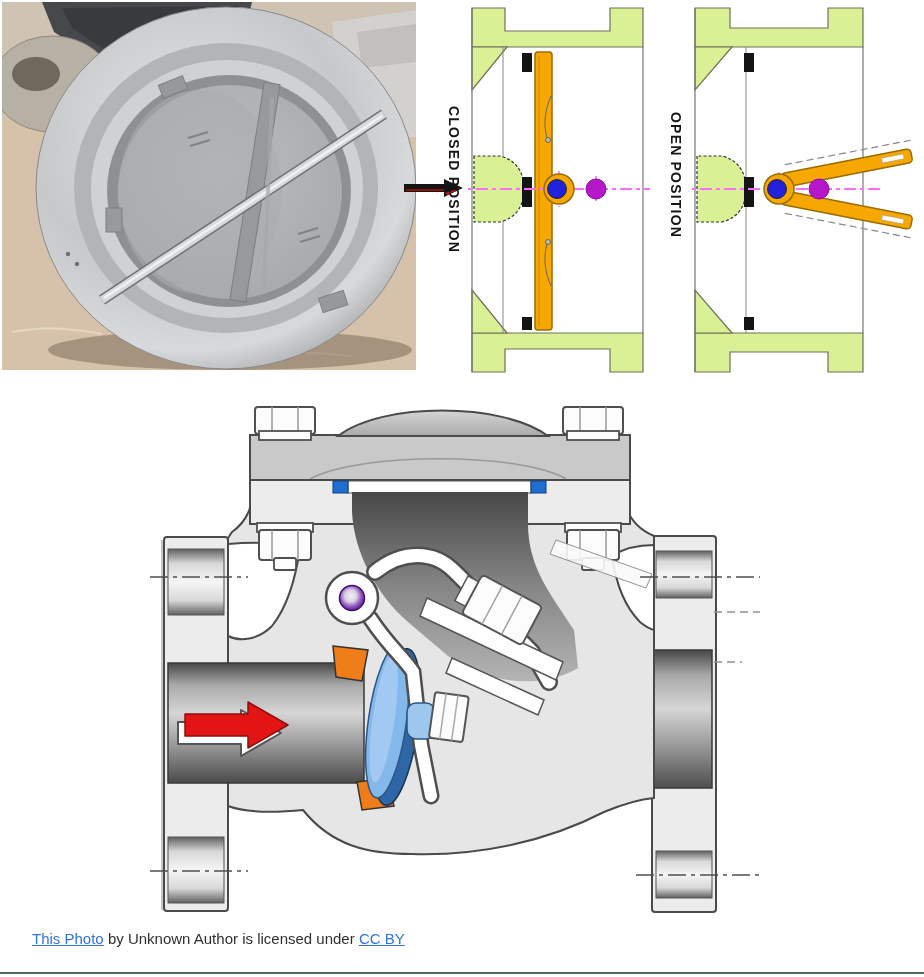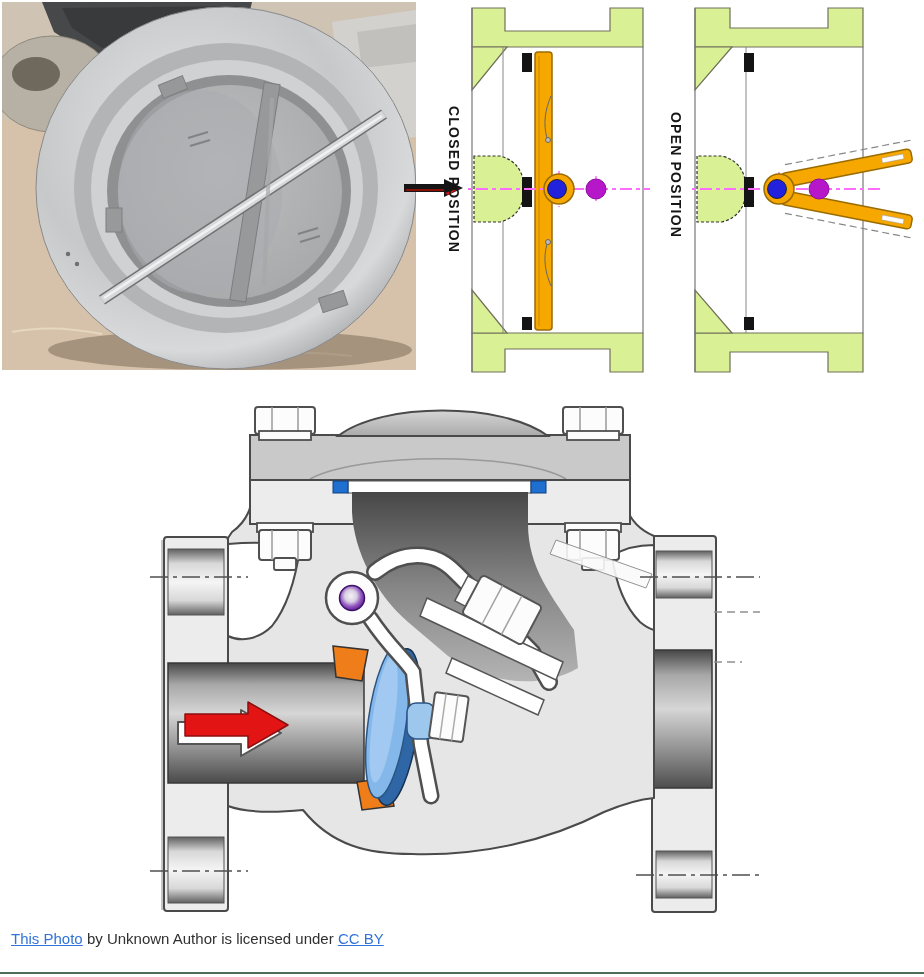--- a/index.html
+++ b/index.html
@@ -12,21 +12,21 @@
     font-weight:700;
     font-size:14px;
     line-height:16px;
     letter-spacing:1.2px;
     color:#161616;
     white-space:nowrap;
     user-select:none;
   }
   .caption{
     position:absolute;
-    left:11px;top:929px;
+    left:32px;top:929px;
     font-size:15px;line-height:19px;
     color:#303030;
     white-space:pre-wrap;
   }
   .cap-link{color:#3273d9;text-decoration:underline;cursor:pointer;}
   .bottom-rule{
     position:absolute;left:0;top:972px;width:924px;height:2px;
     background:#4e6e57;
   }
   svg{display:block;}

